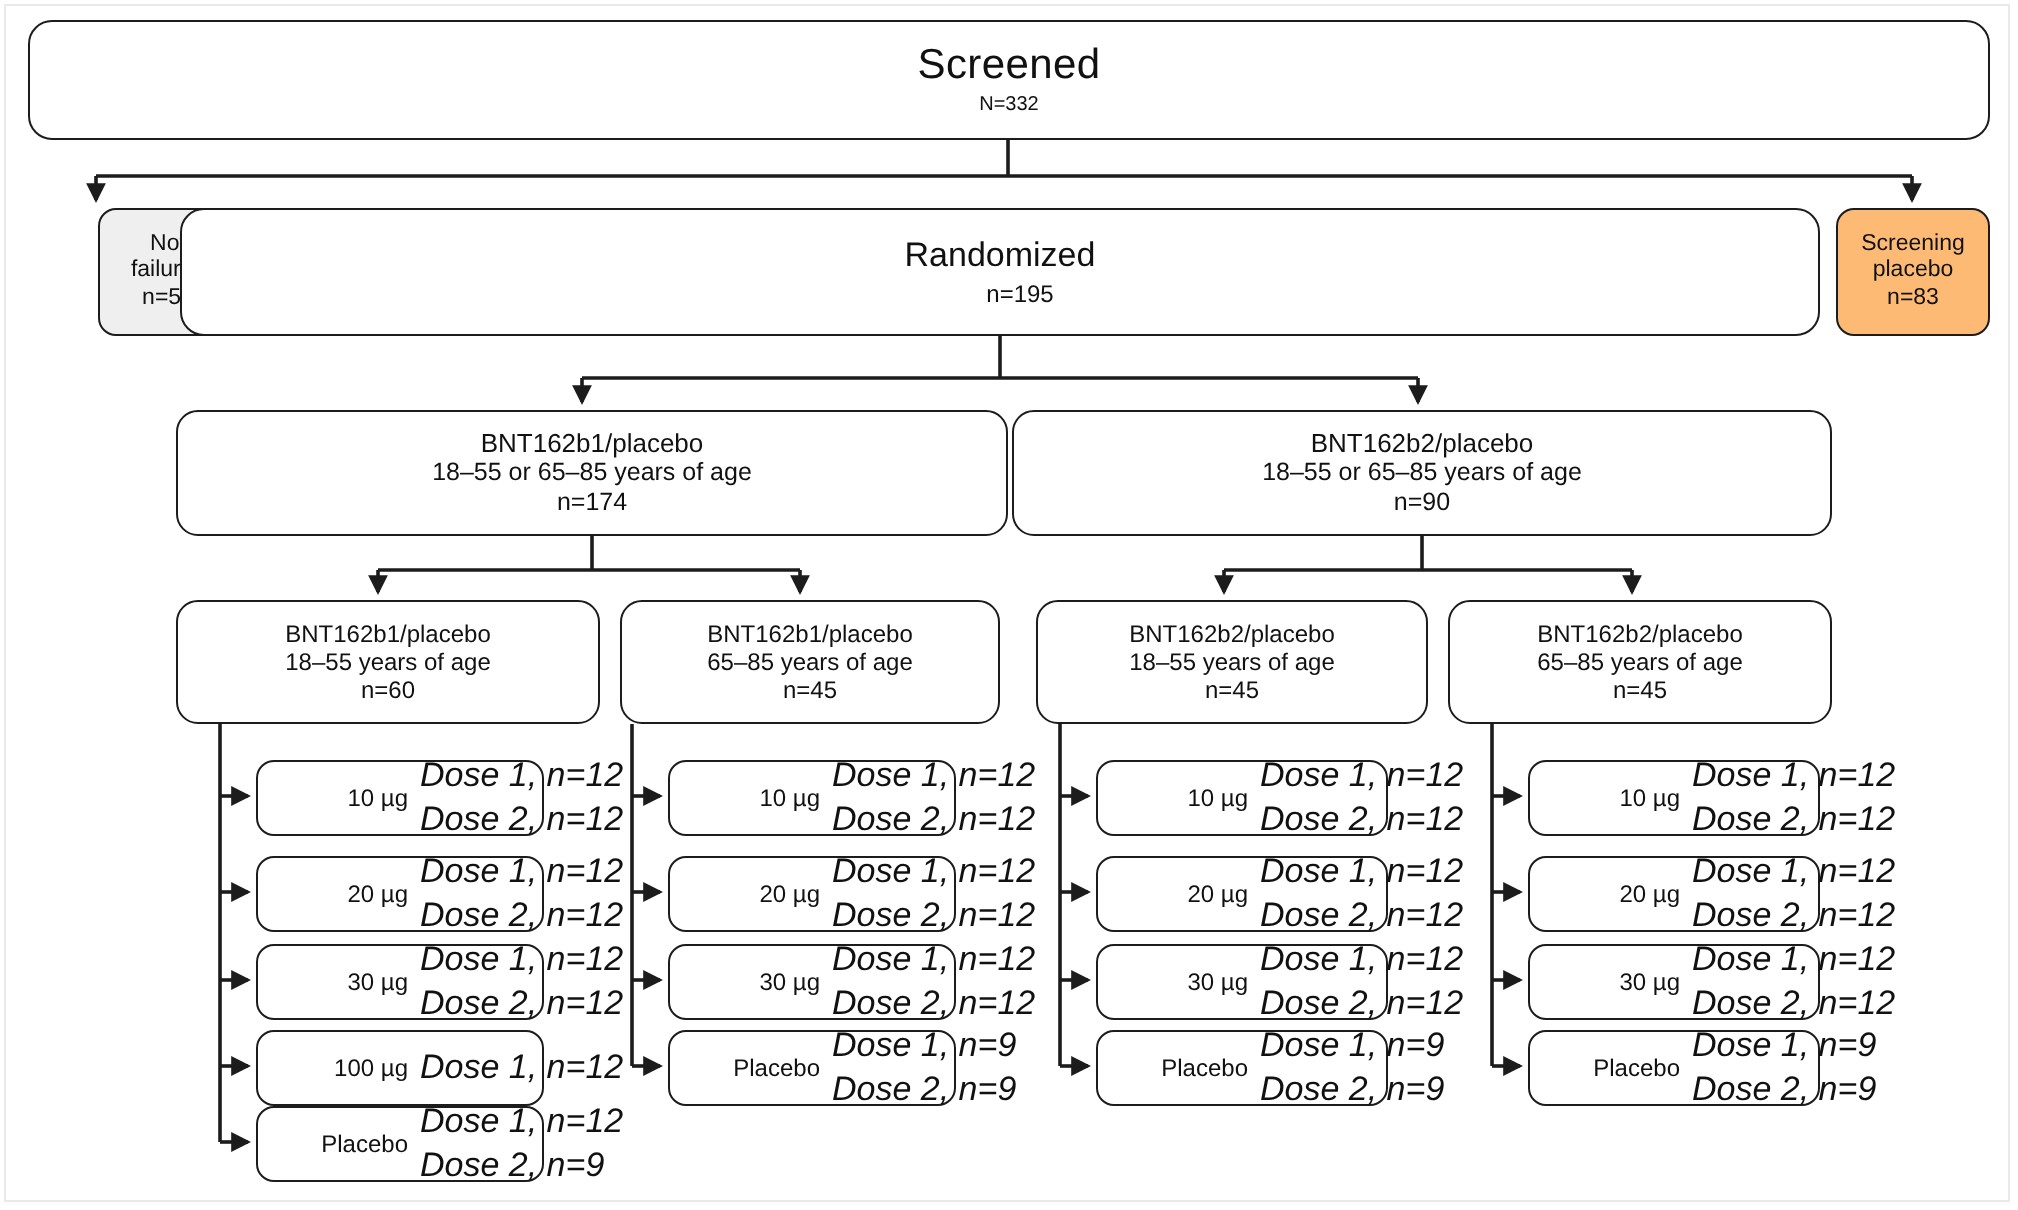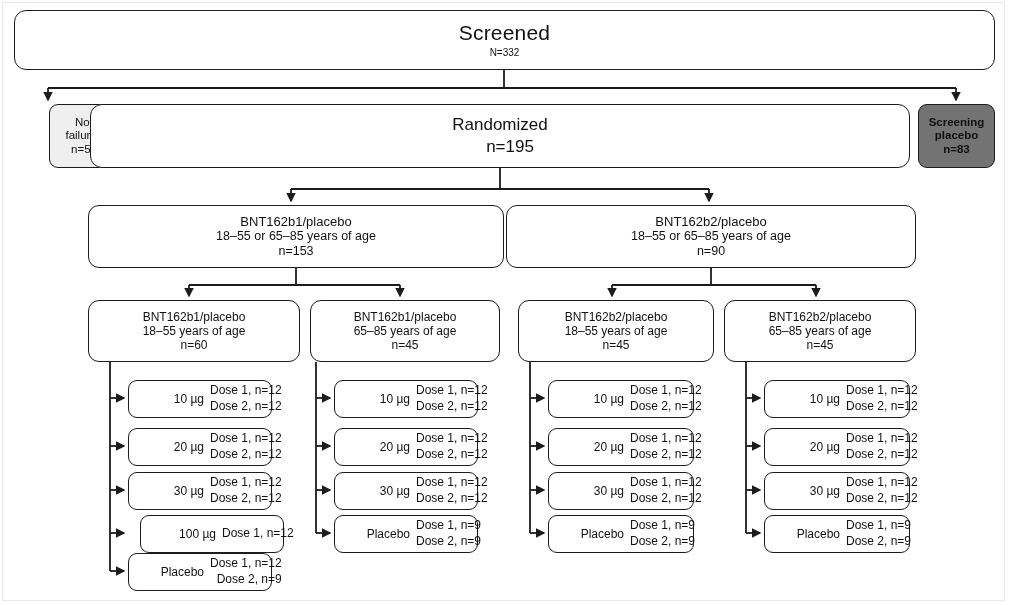--- a/index.html
+++ b/index.html
@@ -60,24 +60,24 @@
   
   #node-notassigned {
     left: 4px; top: 104px; width: 70px; height: 64px;
     border-radius: 9px; background: #efefef; font-size: 11.5px; margin-left: 45px;
   }
   #node-randomized {
     left: 90px; top: 104px; width: 820px; height: 64px;
     border-radius: 12px;
   }
   #node-randomized .title { font-size: 17px; margin-bottom: 2px; }
-  #node-randomized .sub { font-size: 17px; margin-left: 20px; }
+  #node-randomized .sub { font-size: 12px; margin-left: 20px; }
   #node-screenfail {
     left: 918px; top: 104px; width: 77px; height: 64px;
-    border-radius: 9px; background: #737373; font-size: 11.5px; font-weight: bold;
+    border-radius: 9px; background: #fdba74; font-size: 11.5px;
   }
 
   
   .tier2 { top: 205px; height: 63px; border-radius: 11px; font-size: 12.5px; }
   #node-b1 { left: 88px; width: 416px; }
   #node-b2 { left: 506px; width: 410px; }
   .tier2 .ln:first-child { font-size: 13px; }
 
   
   .tier3 { top: 300px; height: 62px; border-radius: 11px; font-size: 12px; }
@@ -97,25 +97,26 @@
     padding: 0 21px;
   }
   .leaf .dose-label {
     font-size: 12px;
     white-space: nowrap;
     flex: 0 0 auto;
     text-align: right;
     padding-right: 6px;
   }
   .leaf .dose-lines {
-    font-size: 12px;
+    font-size: 17px;
     line-height: 1.32;
-    text-align: right;
+    text-align: left;
     flex: 1 1 auto;
     white-space: nowrap;
+    font-style: italic;
   }
   .leaf.single .dose-lines { line-height: 1.1; }
   .leaf .dose-label { width: 54px; }
 
   .col1 .leaf { left: 128px; width: 144px; }
   .col2 .leaf { left: 334px; width: 144px; }
   .col3 .leaf { left: 548px; width: 146px; }
   .col4 .leaf { left: 764px; width: 146px; }
 </style>
 </head>
@@ -198,21 +199,21 @@
 
   <div class="node" id="node-screenfail">
     <span class="ln">Screening</span>
     <span class="ln">placebo</span>
     <span class="ln">n=83</span>
   </div>
 
   <div class="node tier2" id="node-b1">
     <span class="ln">BNT162b1/placebo</span>
     <span class="ln">18–55 or 65–85 years of age</span>
-    <span class="ln">n=153</span>
+    <span class="ln">n=174</span>
   </div>
 
   <div class="node tier2" id="node-b2">
     <span class="ln">BNT162b2/placebo</span>
     <span class="ln">18–55 or 65–85 years of age</span>
     <span class="ln">n=90</span>
   </div>
 
   <div class="node tier3" id="node-b1-young">
     <span class="ln">BNT162b1/placebo</span>
@@ -253,21 +254,21 @@
           <span class="ln">Dose 2, n=12</span>
         </span>
       </div>
       <div class="node leaf" style="top: 472px;">
         <span class="dose-label">30 µg</span>
         <span class="dose-lines">
           <span class="ln">Dose 1, n=12</span>
           <span class="ln">Dose 2, n=12</span>
         </span>
       </div>
-      <div class="node leaf single" style="top: 515px; margin-left: 12px;">
+      <div class="node leaf single" style="top: 515px;">
         <span class="dose-label">100 µg</span>
         <span class="dose-lines">
           <span class="ln">Dose 1, n=12</span>
         </span>
       </div>
       <div class="node leaf" style="top: 553px;">
         <span class="dose-label">Placebo</span>
         <span class="dose-lines">
           <span class="ln">Dose 1, n=12</span>
           <span class="ln">Dose 2, n=9</span>

